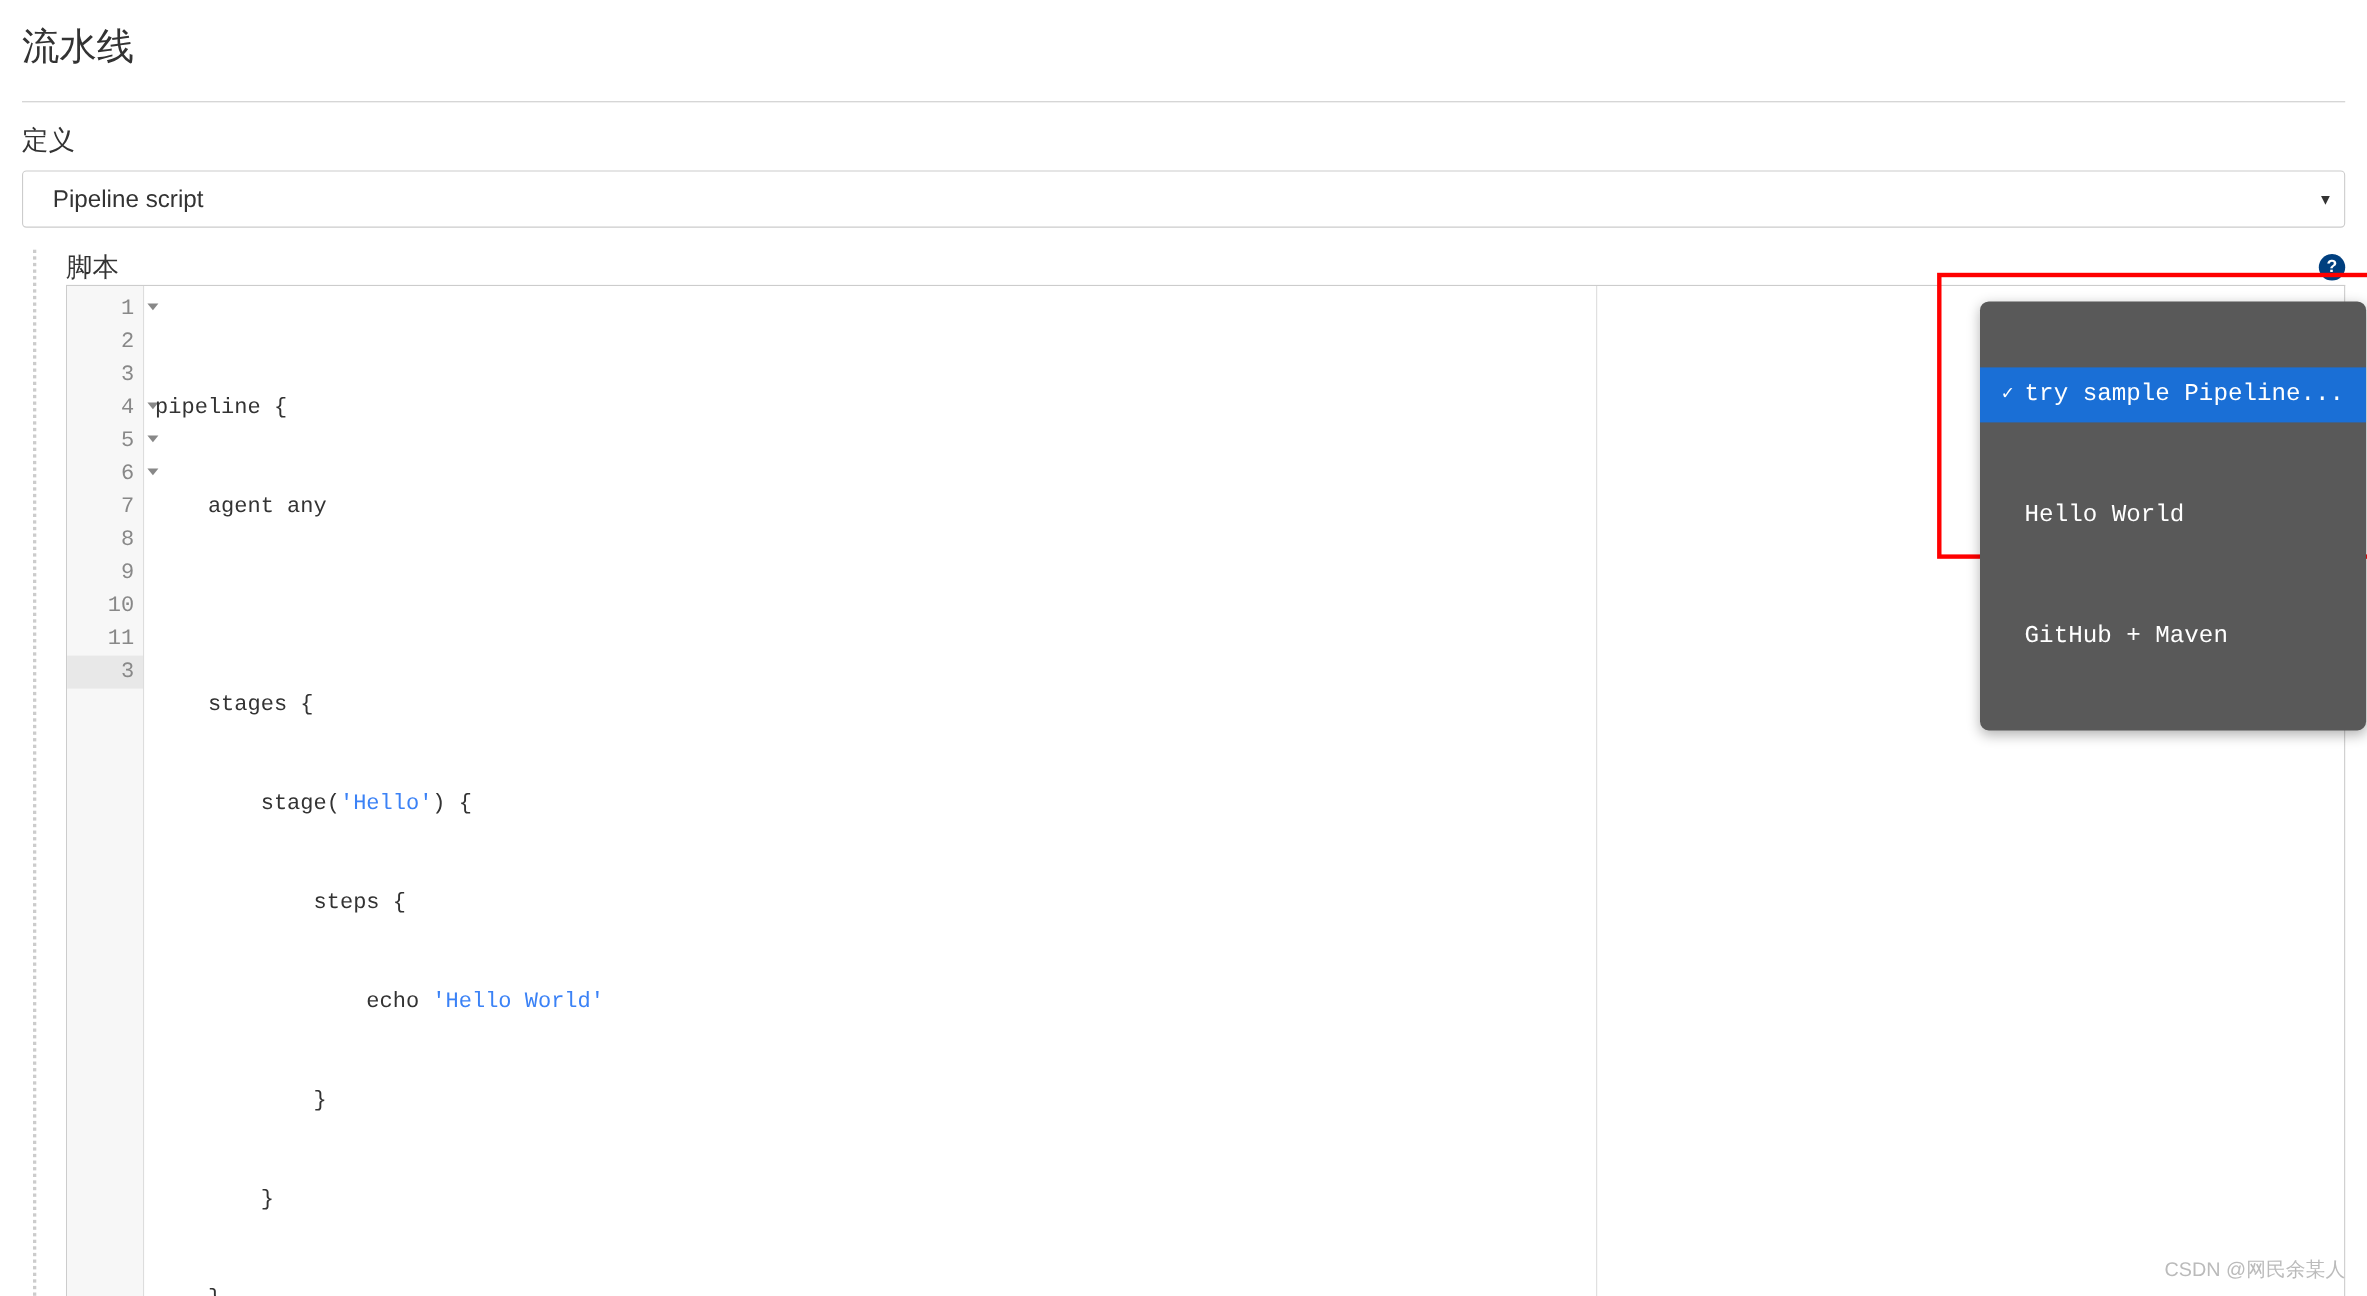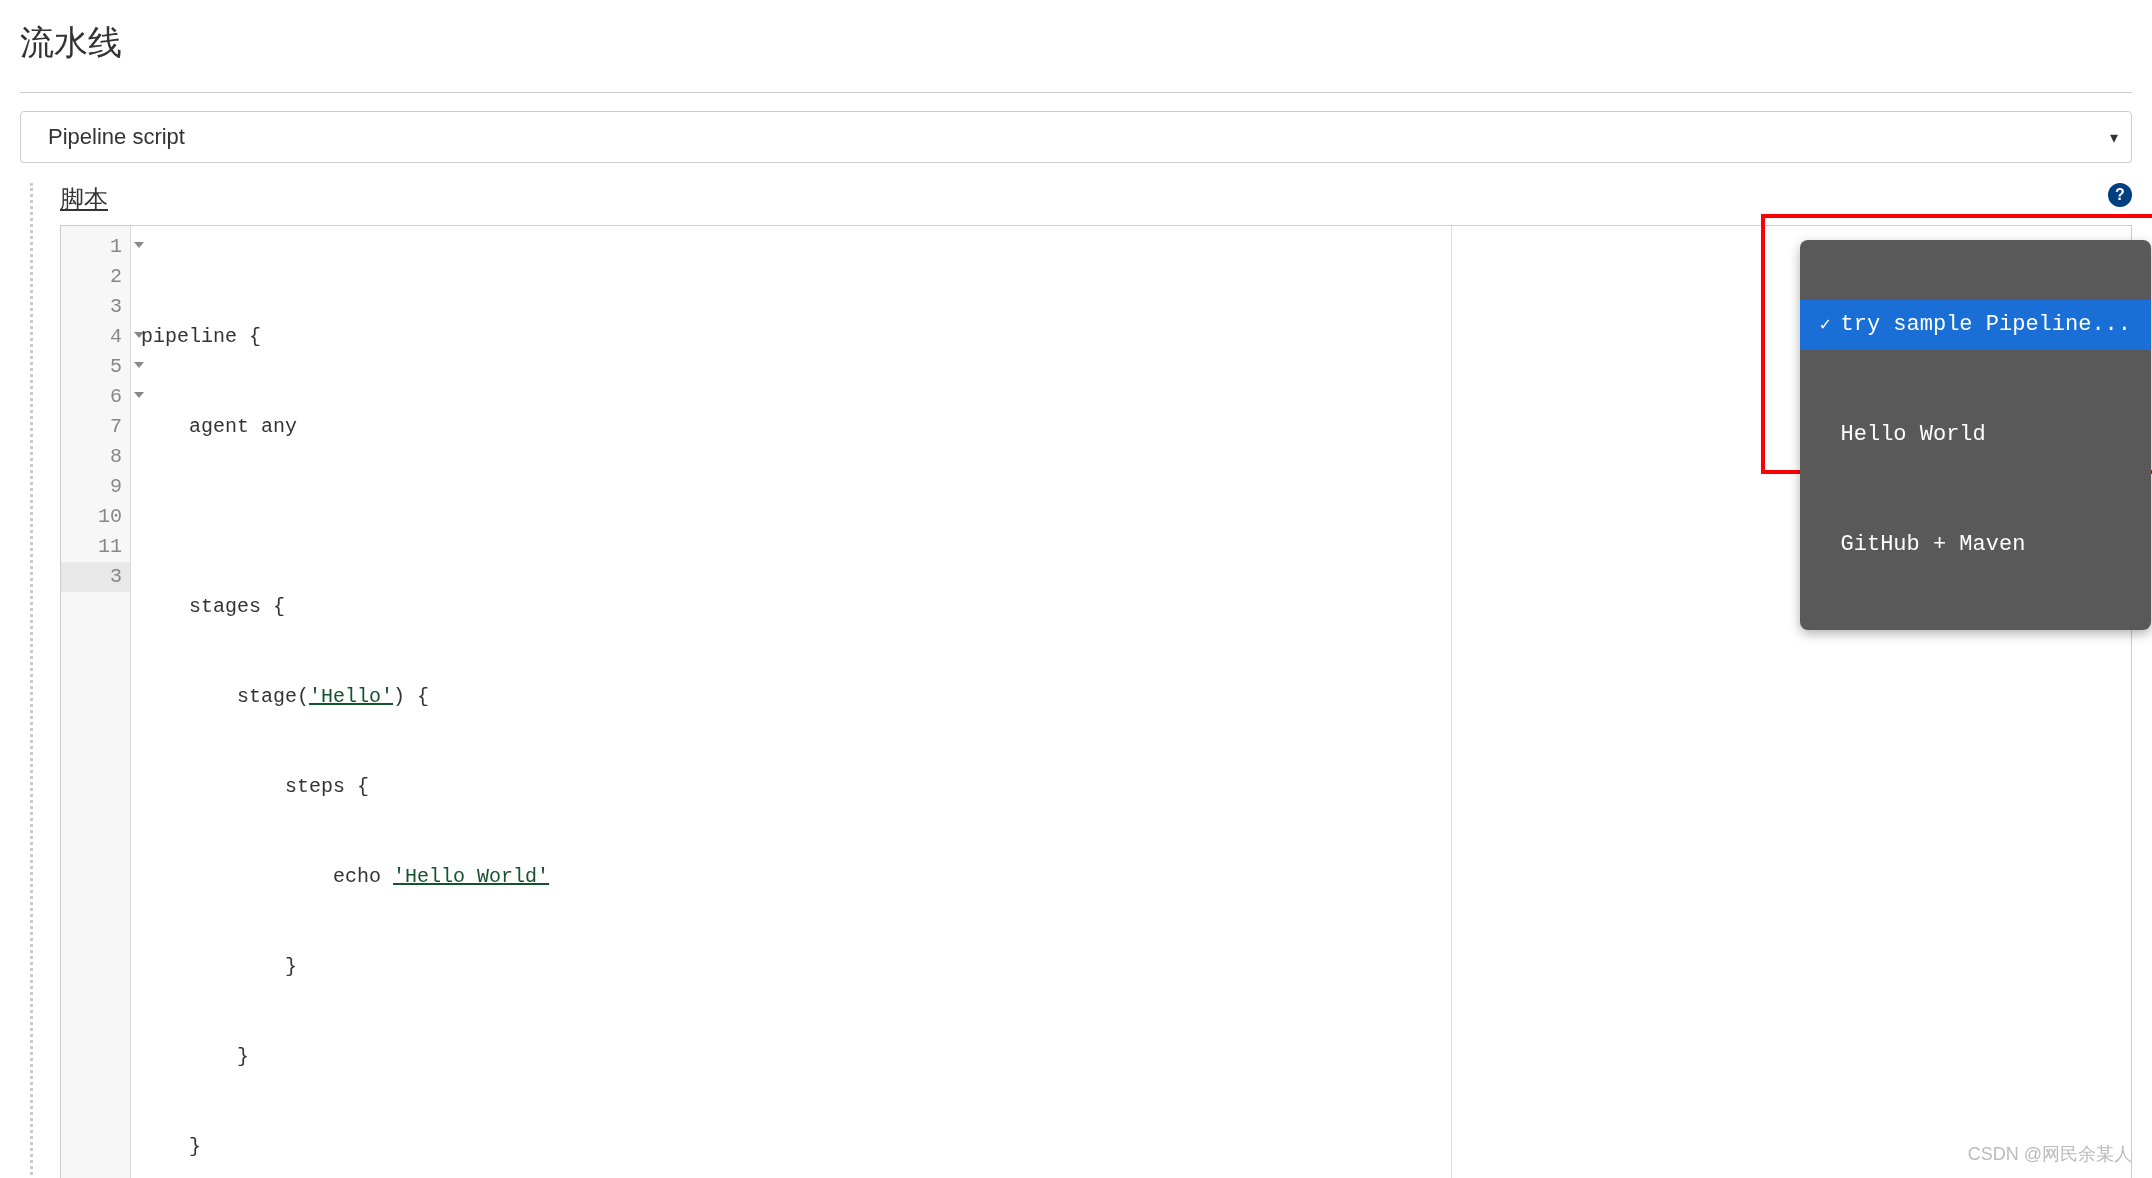--- a/index.html
+++ b/index.html
@@ -56,23 +56,22 @@
     .dotted-border {
       position: absolute;
       left: 10px;
       top: 0;
       bottom: 0;
       border-left: 3px dotted #ccc;
     }
     .script-header {
       display: flex;
       justify-content: space-between;
-      align-items: flex-start;
-      margin-bottom: 10px;
-      text-decoration: underline;
+      align-items: center;
+      margin-bottom: 0;
     }
     .script-label {
       font-size: 24px;
     }
     .help-icon {
       width: 24px;
       height: 24px;
       border-radius: 50%;
       background: #003f7f;
       color: #fff;
@@ -126,21 +125,21 @@
       padding-left: 10px;
       font-family: "Courier New", monospace;
       font-size: 20px;
       white-space: pre;
       line-height: 30px;
       position: relative;
     }
     .code-line {
       line-height: 30px;
     }
-    .str { color: #14532d; text-decoration: underline; }
+    .str { color: #3b82f6; }
     .dropdown-popup {
       position: absolute;
       top: 14px;
       right: -20px;
       background: #595959;
       border-radius: 8px;
       box-shadow: 0 4px 12px rgba(0,0,0,0.3);
       min-width: 320px;
       overflow: hidden;
       z-index: 10;
@@ -195,20 +194,21 @@
       color: #bbb;
       font-size: 18px;
     }
   </style>
 </head>
 <body>
 
 <div>
   <h2 class="section-title">流水线</h2>
 
+  <label class="field-label">定义</label>
   <div class="select-wrapper">
     <div class="definition-select">Pipeline script</div>
     <span class="select-arrow">▾</span>
   </div>
 
   <div class="script-section">
     <div class="dotted-border"></div>
     <div class="script-header">
       <span class="script-label">脚本</span>
       <span class="help-icon">?</span>

